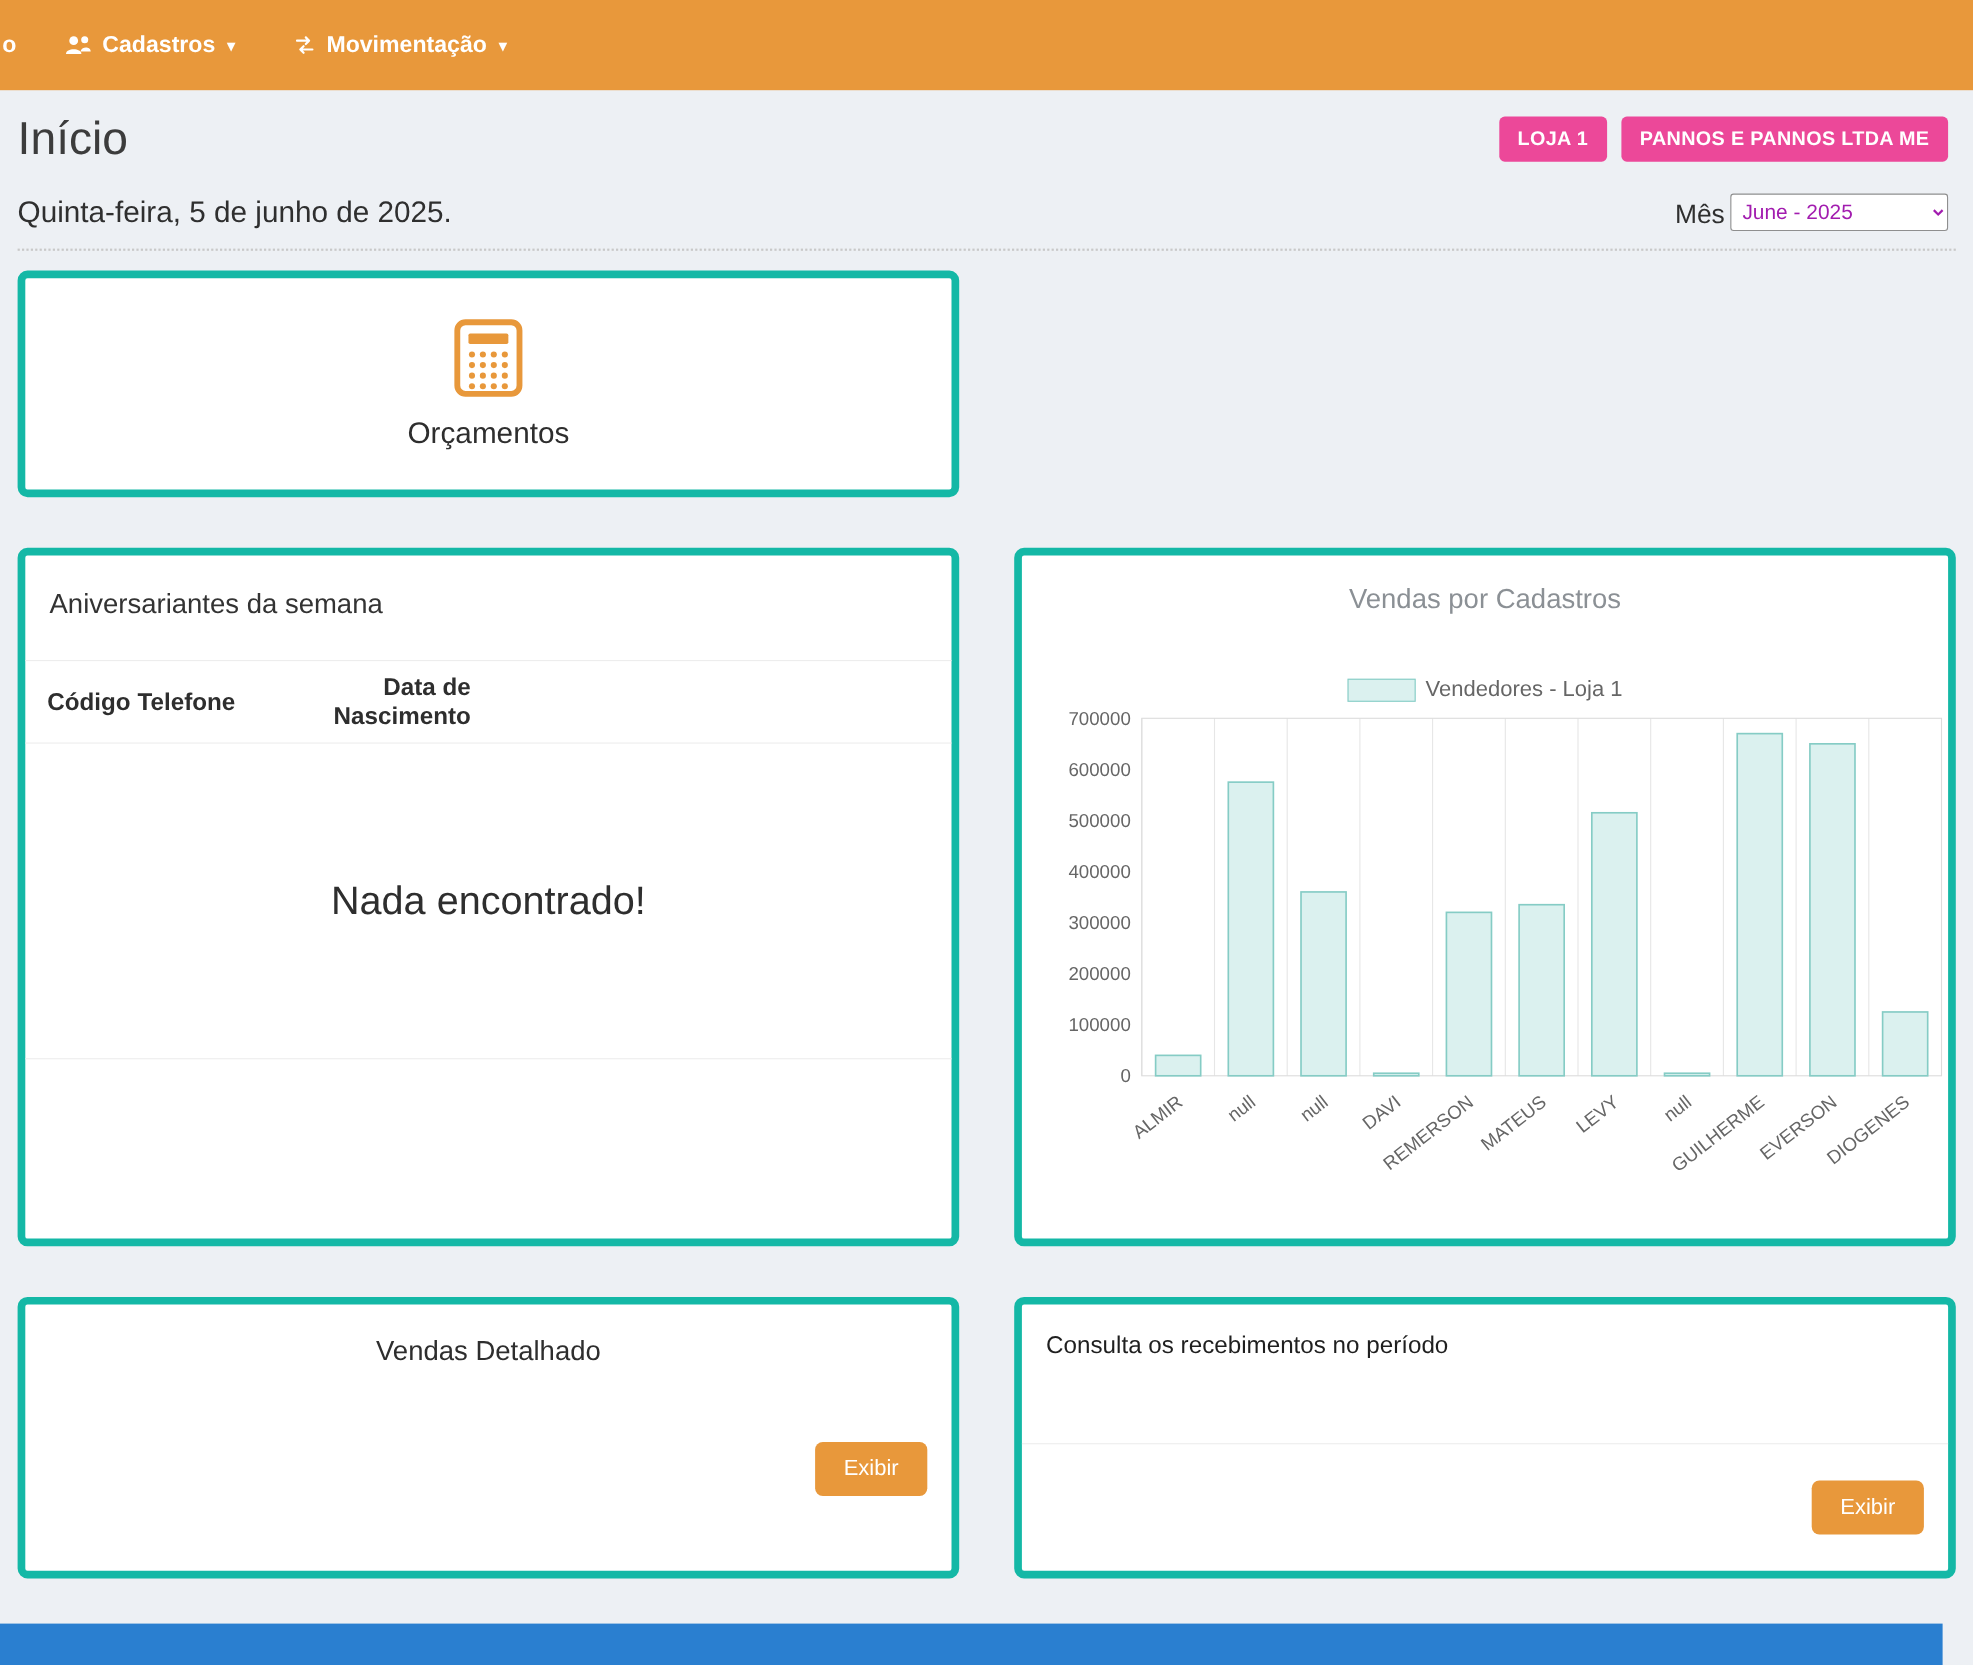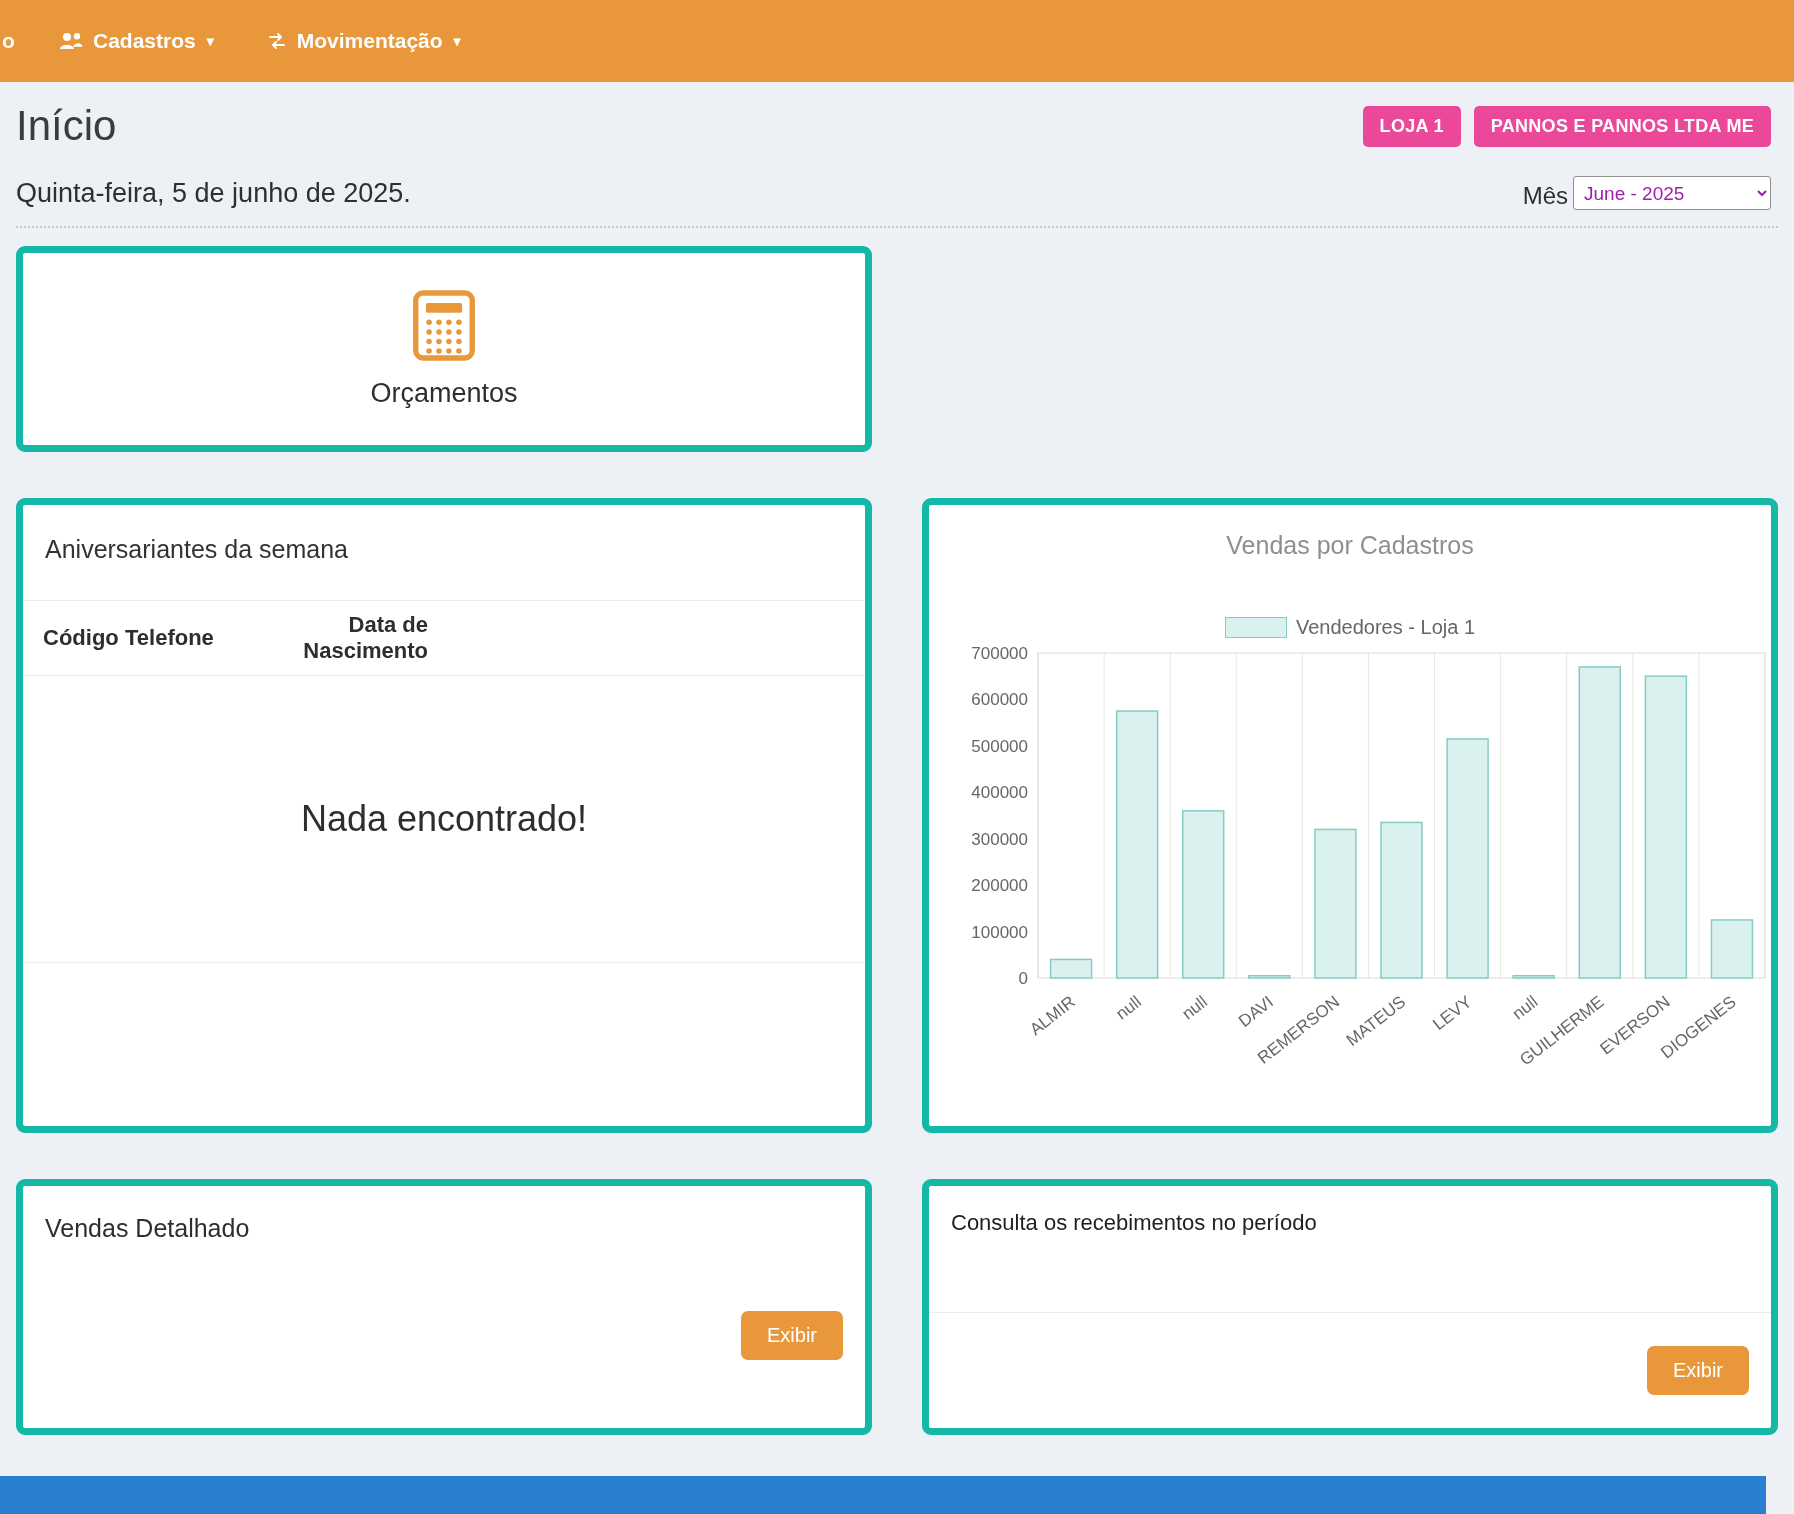--- a/index.html
+++ b/index.html
@@ -166,21 +166,21 @@
     width: 62px;
     height: 21px;
     background: #dbf1ef;
     border: 1.5px solid #85ccc5;
   }
   .legend-label { font-size: 20px; color: #666666; }
   .chart-svg-wrap { margin-top: 4px; }
 
   
   .card-action { height: 256px; display: flex; flex-direction: column; }
-  .action-title { font-size: 25px; padding: 28px 22px 0 22px; }
+  .action-title { font-size: 25px; padding: 28px 22px 0 22px; text-align: center; }
   .title-dark { color: #2e2e2e; }
   .title-gray { color: #8b9095; }
   .action-desc {
     font-size: 22px;
     color: #1f1f1f;
     padding: 24px 22px 0 22px;
     height: 127px;
     border-bottom: 1px solid #ededed;
   }
   .action-footer {

